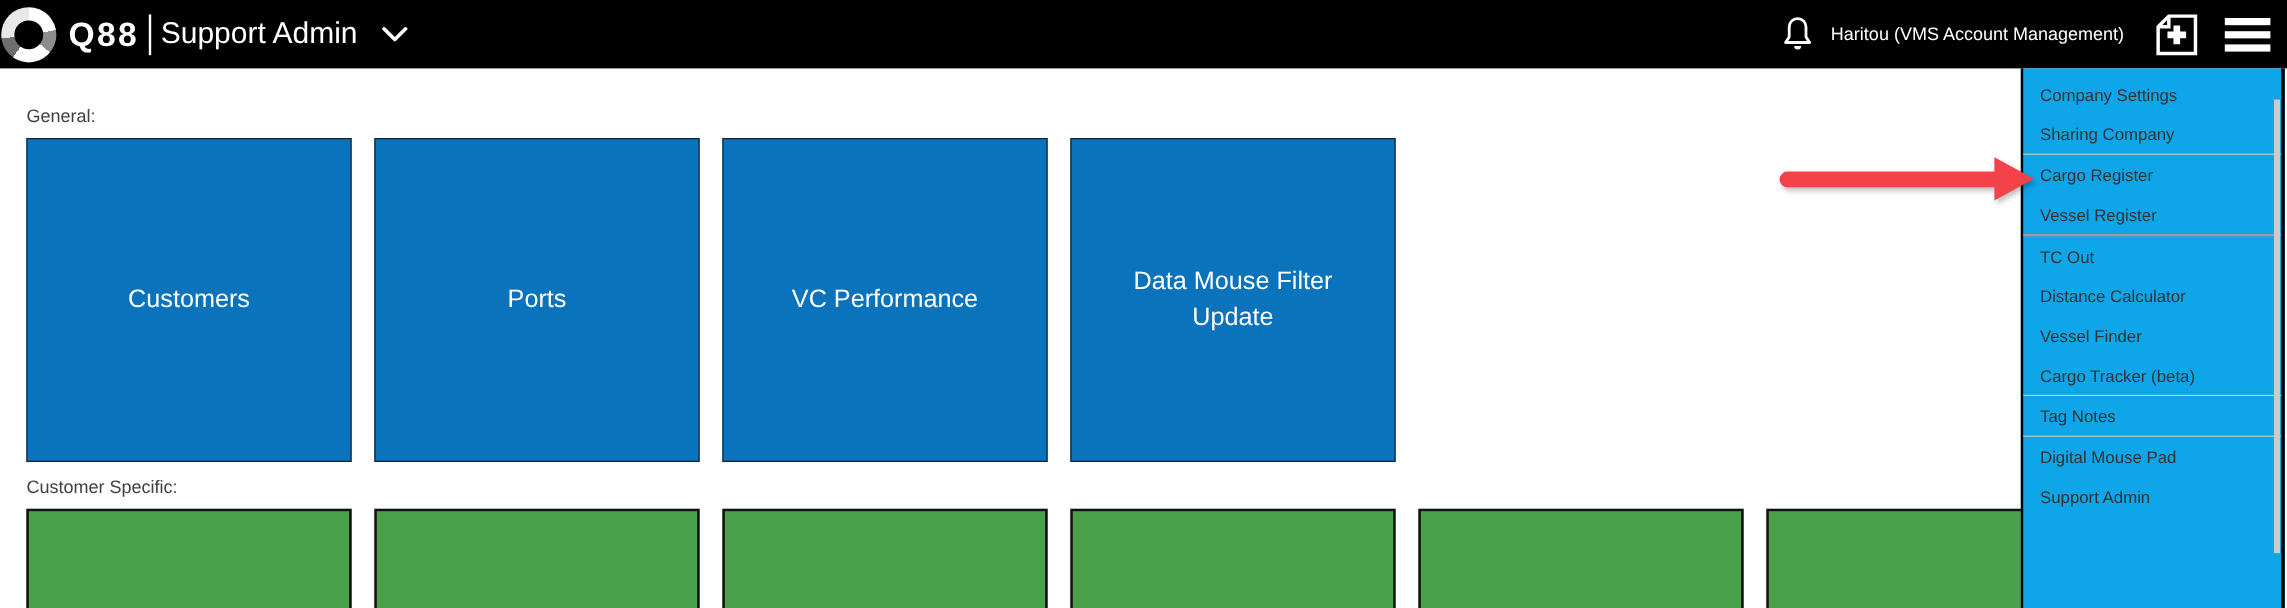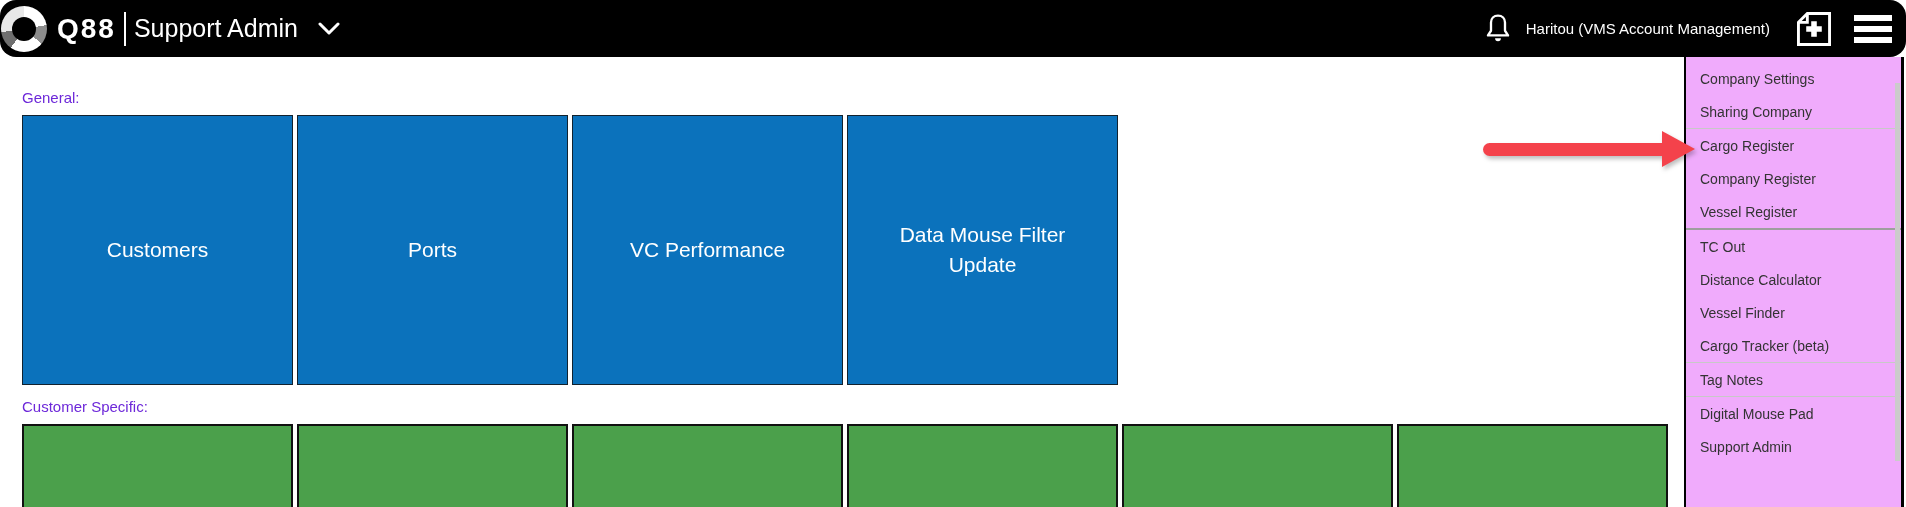--- a/index.html
+++ b/index.html
@@ -12,21 +12,20 @@
   }
 
   
   .topbar {
     position: absolute; left: 0; top: 0; width: 1906px; height: 57px;
     background: var(--header-bg, #000);
     display: flex; align-items: center;
     color: #fff;
     padding-right: 14px;
     z-index: 30;
-    border-radius: 16px;
   }
   .logo-group { display: flex; align-items: center; height: 100%; }
   .logo-ring {
     width: 46px; height: 46px; border-radius: 50%;
     margin-left: 1px;
     background: conic-gradient(#ffffff 0deg 80deg, #8d8d8d 80deg 130deg,
                 #ffffff 130deg 215deg, #6f6f6f 215deg 262deg, #e8e8e8 262deg 360deg);
     display: flex; align-items: center; justify-content: center;
     flex: none;
   }
@@ -41,39 +40,39 @@
 
   .right-group { margin-left: auto; display: flex; align-items: center; }
   .bell-wrap { display: flex; align-items: center; margin-right: 14px; }
   .user-label { font-size: 15px; color: #fff; margin-right: 24px; white-space: nowrap; }
   .newdoc-wrap { display: flex; align-items: center; margin-right: 20px; }
   .burger { display: flex; flex-direction: column; justify-content: center; gap: 5px; width: 38px; }
   .burger span { display: block; height: 6px; background: #fff; width: 38px; }
 
   
   .main { position: absolute; left: 0; top: 57px; width: 1906px; padding-left: 22px; }
-  .section-label { font-size: 15px; color: #6d28d9; }
+  .section-label { font-size: 15px; color: #404040; }
   .label-general { margin-top: 32px; }
   .label-customer { margin-top: 13px; }
-  .tile-row { display: flex; gap: 4px; margin-top: 9px; }
+  .tile-row { display: flex; gap: 19px; margin-top: 9px; }
   .tile {
     width: 271px; height: 270px; flex: none;
     display: flex; align-items: center; justify-content: center;
     text-align: center;
     color: #fff; font-size: 21px; line-height: 1.45;
     padding: 0 34px;
     cursor: pointer;
   }
   .tile-blue { background: var(--tile-blue, #0b72bc); border: 1px solid #12222e; }
   .tile-green { background: var(--tile-green, #4ba04b); border: 2px solid #111; }
 
   
   .dropdown {
     position: absolute; left: 1684px; top: 57px; width: 220px; height: 450px;
-    background: #f0abfc;
+    background: #0ea5e9;
     border-left: 2px solid #000;
     border-right: 3px solid #000;
     padding-top: 5px;
     z-index: 40;
   }
   .menu-item {
     height: 33px; display: flex; align-items: center;
     padding-left: 14px; font-size: 14px; color: var(--menu-text, #333);
     cursor: pointer; white-space: nowrap;
   }
@@ -162,21 +161,20 @@
     <div class="tile tile-green"></div>
     <div class="tile tile-green"></div>
   </div>
 </main>
 
 <nav class="dropdown">
   <div class="menu-item">Company Settings</div>
   <div class="menu-item">Sharing Company</div>
   <div class="menu-divider"></div>
   <div class="menu-item">Cargo Register</div>
-  <div class="menu-item">Company Register</div>
   <div class="menu-item">Vessel Register</div>
   <div class="menu-divider thick"></div>
   <div class="menu-item">TC Out</div>
   <div class="menu-item">Distance Calculator</div>
   <div class="menu-item">Vessel Finder</div>
   <div class="menu-item">Cargo Tracker (beta)</div>
   <div class="menu-divider"></div>
   <div class="menu-item">Tag Notes</div>
   <div class="menu-divider"></div>
   <div class="menu-item">Digital Mouse Pad</div>

